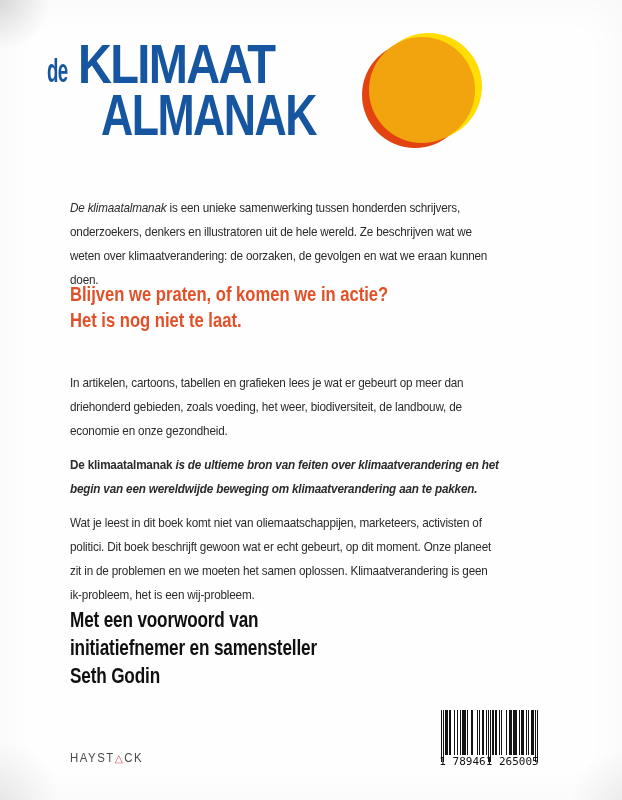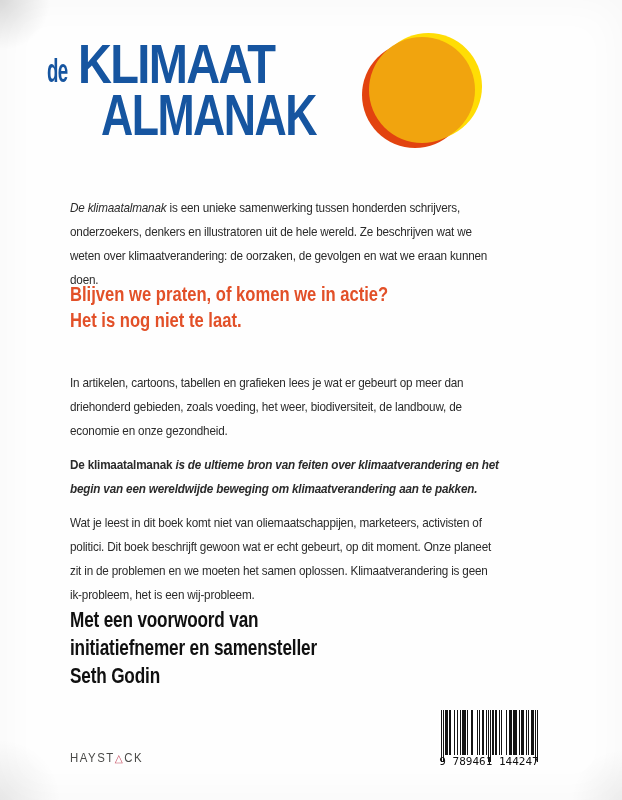--- a/index.html
+++ b/index.html
@@ -194,16 +194,16 @@
         <rect x="79" y="0" width="1" height="45"></rect>
         <rect x="80" y="0" width="1" height="45"></rect>
         <rect x="83" y="0" width="1" height="45"></rect>
         <rect x="85" y="0" width="1" height="45"></rect>
         <rect x="88" y="0" width="1" height="45"></rect>
         <rect x="89" y="0" width="1" height="45"></rect>
         <rect x="90" y="0" width="1" height="45"></rect>
         <rect x="92" y="0" width="1" height="52"></rect>
         <rect x="94" y="0" width="1" height="52"></rect>
       </svg>
-    <div class="isbn">9 789461 144247</div>
+    <div class="isbn">1 789461 265005</div>
   </div>
 
 </div>
 
 </body></html>

